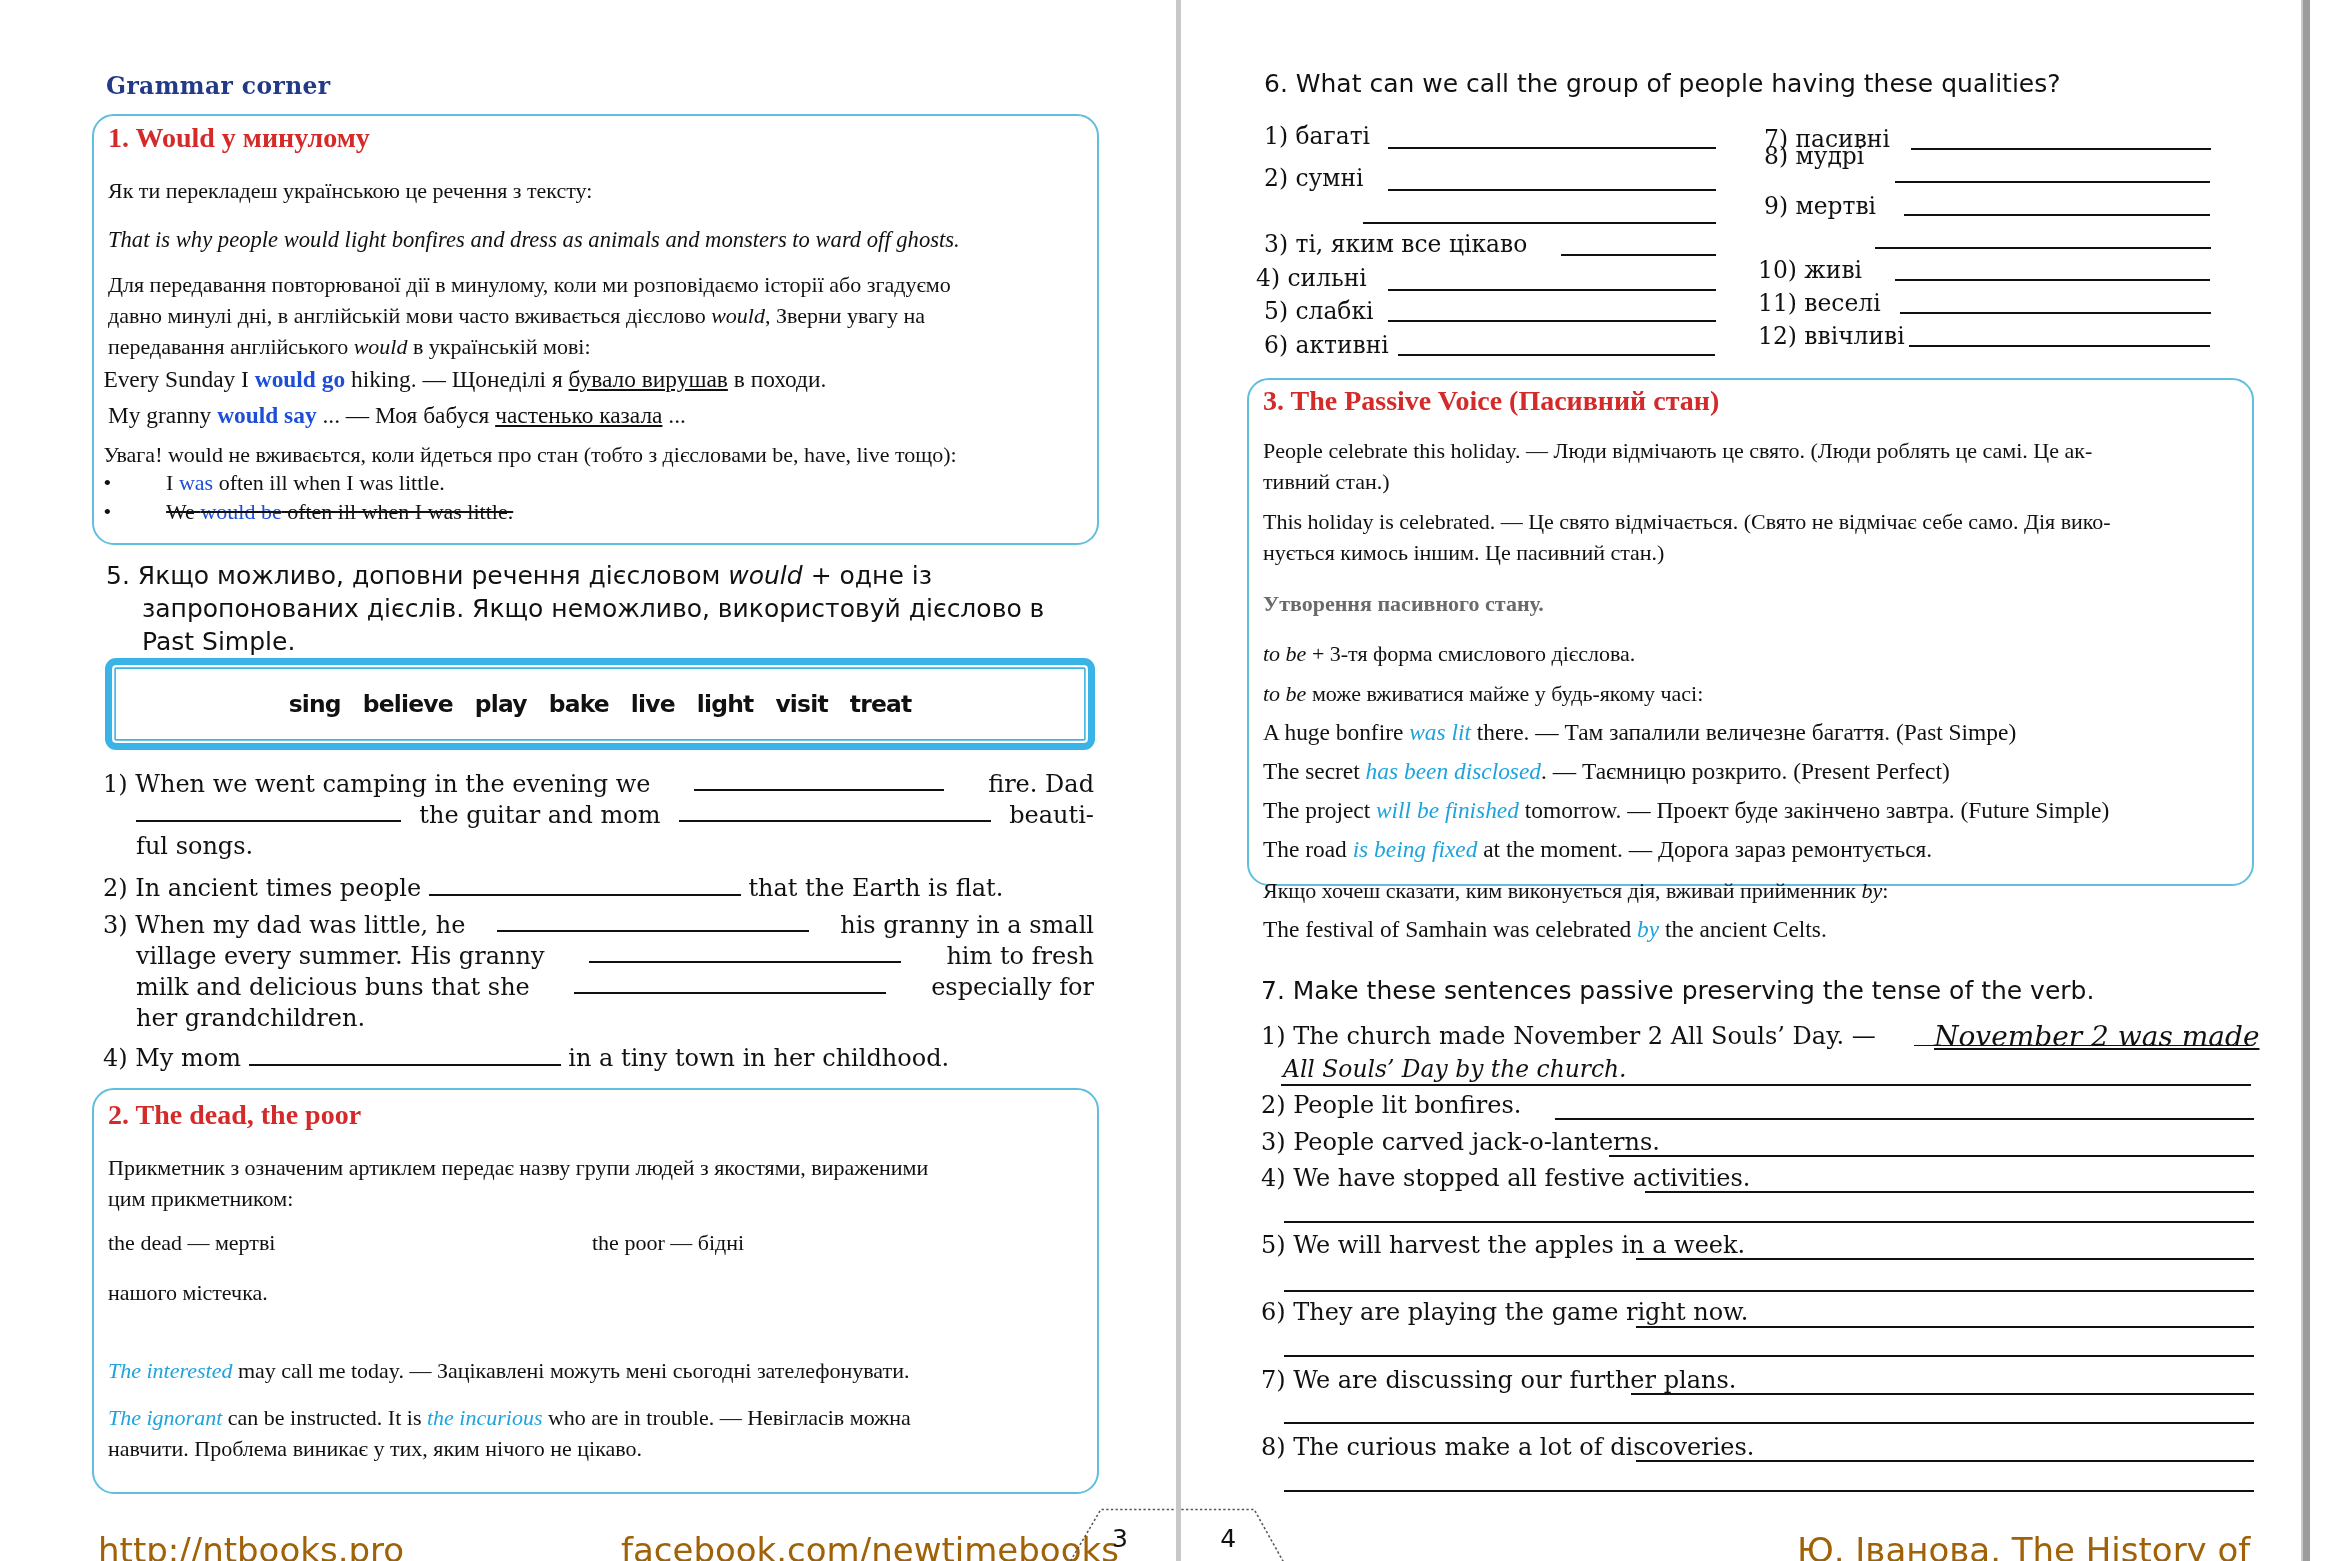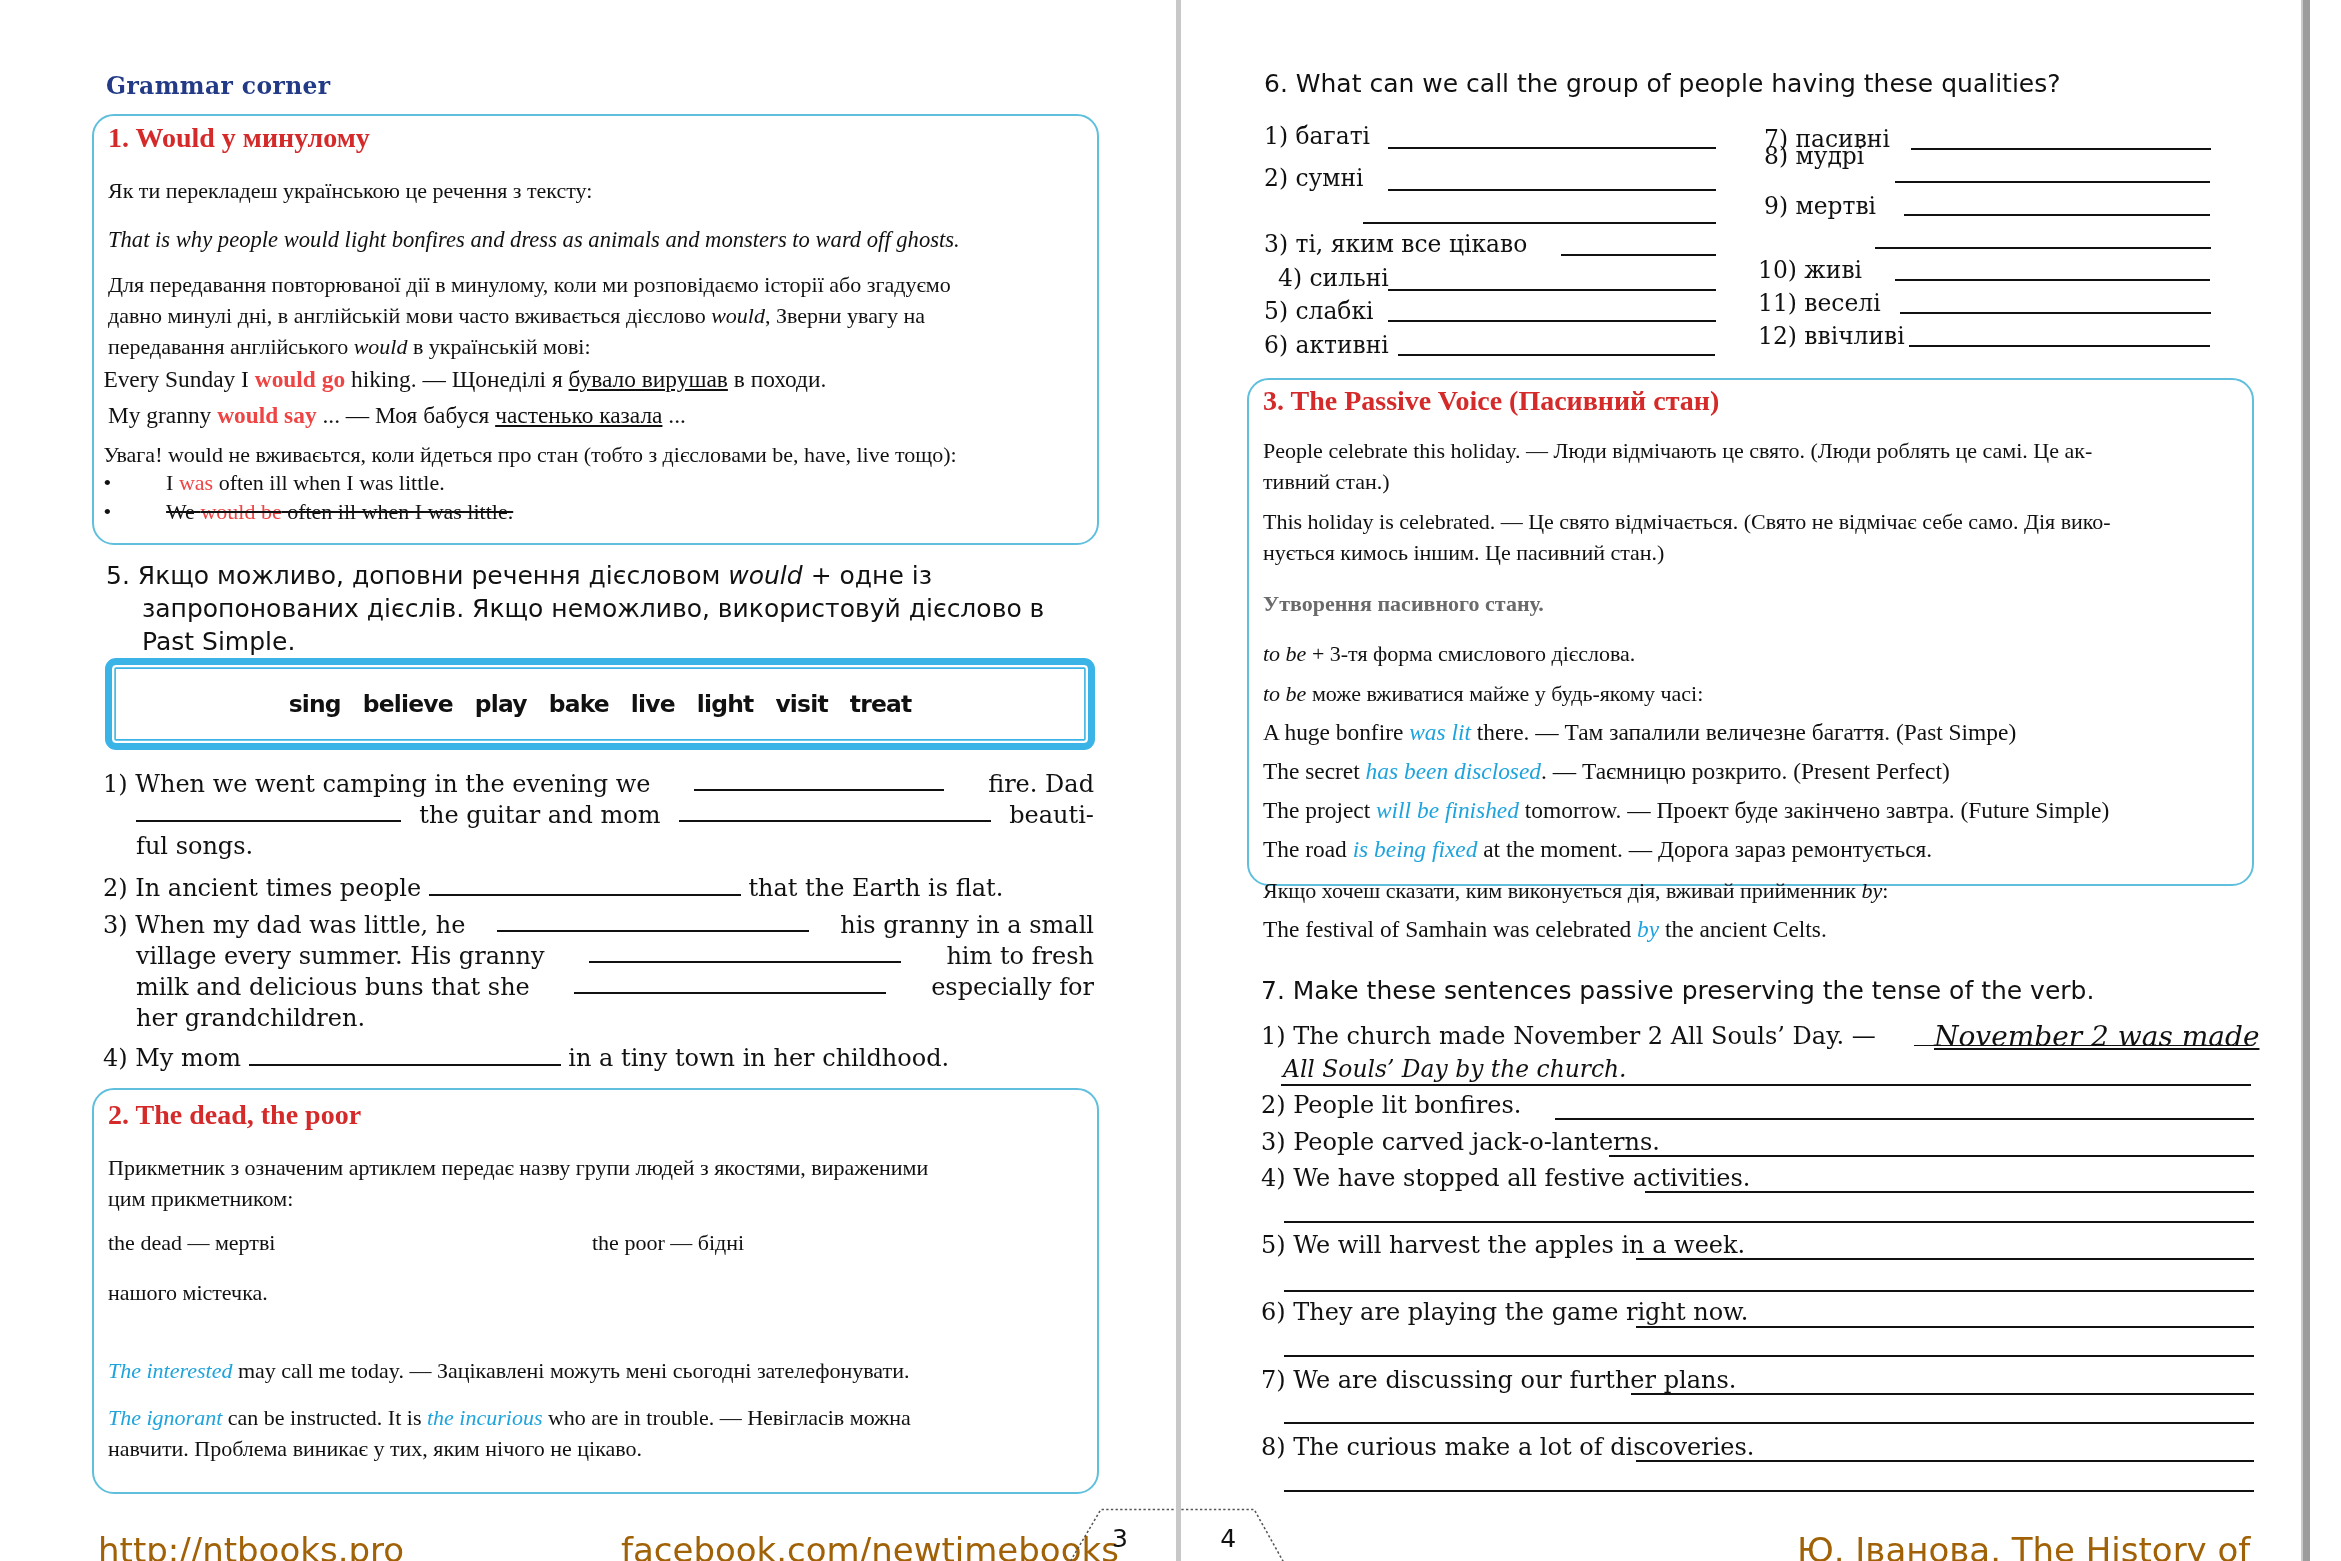--- a/index.html
+++ b/index.html
@@ -10,21 +10,21 @@
   #right-page { left:1183px; width:1116px; }
   .spine { position:absolute; left:1176px; top:0; width:4.7px; height:1561px; background:#c8c8c8; }
   .right-edge { position:absolute; left:2301px; top:0; width:8.6px; height:1561px; background:#9c9c9c; border-left:2.3px solid #c9c9c9; box-sizing:border-box; }
 
   .abs { position:absolute; }
   .grammar-title { left:106px; top:72px; font-family:"DejaVu Serif", serif; font-weight:bold; font-size:23.4px; color:#233a86; letter-spacing:0.4px; }
 
   .rule-box { position:absolute; border:2.3px solid #5fbfdc; border-radius:22px; background:#fff; box-sizing:border-box; }
   .box-title { color:#d42a2a; font-weight:bold; font-size:28px; font-family:"Liberation Serif", serif; }
   .box-text { font-size:22px; line-height:31px; font-family:"Liberation Serif", serif; }
-  .blue { color:#ef4444; }
+  .blue { color:#1d4ed8; }
   .blue-i { color:#1ea3dc; font-style:italic; }
   .it { font-style:italic; }
   .ul { text-decoration:underline; }
   .strike { text-decoration:line-through; }
   .ex-head { font-family:"DejaVu Sans", sans-serif; font-size:25px; line-height:33px; }
   .ex-line { font-family:"DejaVu Serif", serif; font-size:24px; line-height:31px; }
   .blank { display:inline-block; border-bottom:2.3px solid #111; height:20px; vertical-align:baseline; }
 
   .word-box { position:absolute; left:105px; top:658px; width:990px; height:92px; border:7px solid #3ab3e6; border-radius:11px; box-sizing:border-box;
               box-shadow: inset 0 0 0 2.3px #ffffff, inset 0 0 0 3.9px #3ab3e6; display:flex; align-items:center; justify-content:center; gap:0; }
@@ -166,21 +166,21 @@
 
   <div class="abs ex-head" style="left:81px; top:67px;">6. What can we call the group of people having these qualities?</div>
 
   <div class="q6-item" style="left:81px; top:122px;">1)  багаті</div>
   <div class="q6-line" style="left:205px; top:147px; width:328px;"></div>
   <div class="q6-item" style="left:81px; top:164px;">2)  сумні</div>
   <div class="q6-line" style="left:205px; top:189px; width:328px;"></div>
   <div class="q6-line" style="left:180px; top:222px; width:353px;"></div>
   <div class="q6-item" style="left:81px; top:230px;">3)  ті, яким все цікаво</div>
   <div class="q6-line" style="left:378px; top:254px; width:155px;"></div>
-  <div class="q6-item" style="left:95px; top:264px;">4)  сильні</div>
+  <div class="q6-item" style="left:73px; top:264px;">4)  сильні</div>
   <div class="q6-line" style="left:205px; top:289px; width:328px;"></div>
   <div class="q6-item" style="left:81px; top:297px;">5)  слабкі</div>
   <div class="q6-line" style="left:205px; top:320px; width:328px;"></div>
   <div class="q6-item" style="left:81px; top:331px;">6)  активні</div>
   <div class="q6-line" style="left:215px; top:354px; width:317px;"></div>
 
   <div class="q6-item" style="left:581px; top:125px;">7)  пасивні</div>
   <div class="q6-line" style="left:728px; top:148px; width:300px;"></div>
   <div class="q6-item" style="left:581px; top:142px;">8)  мудрі</div>
   <div class="q6-line" style="left:712px; top:181px; width:315px;"></div>

